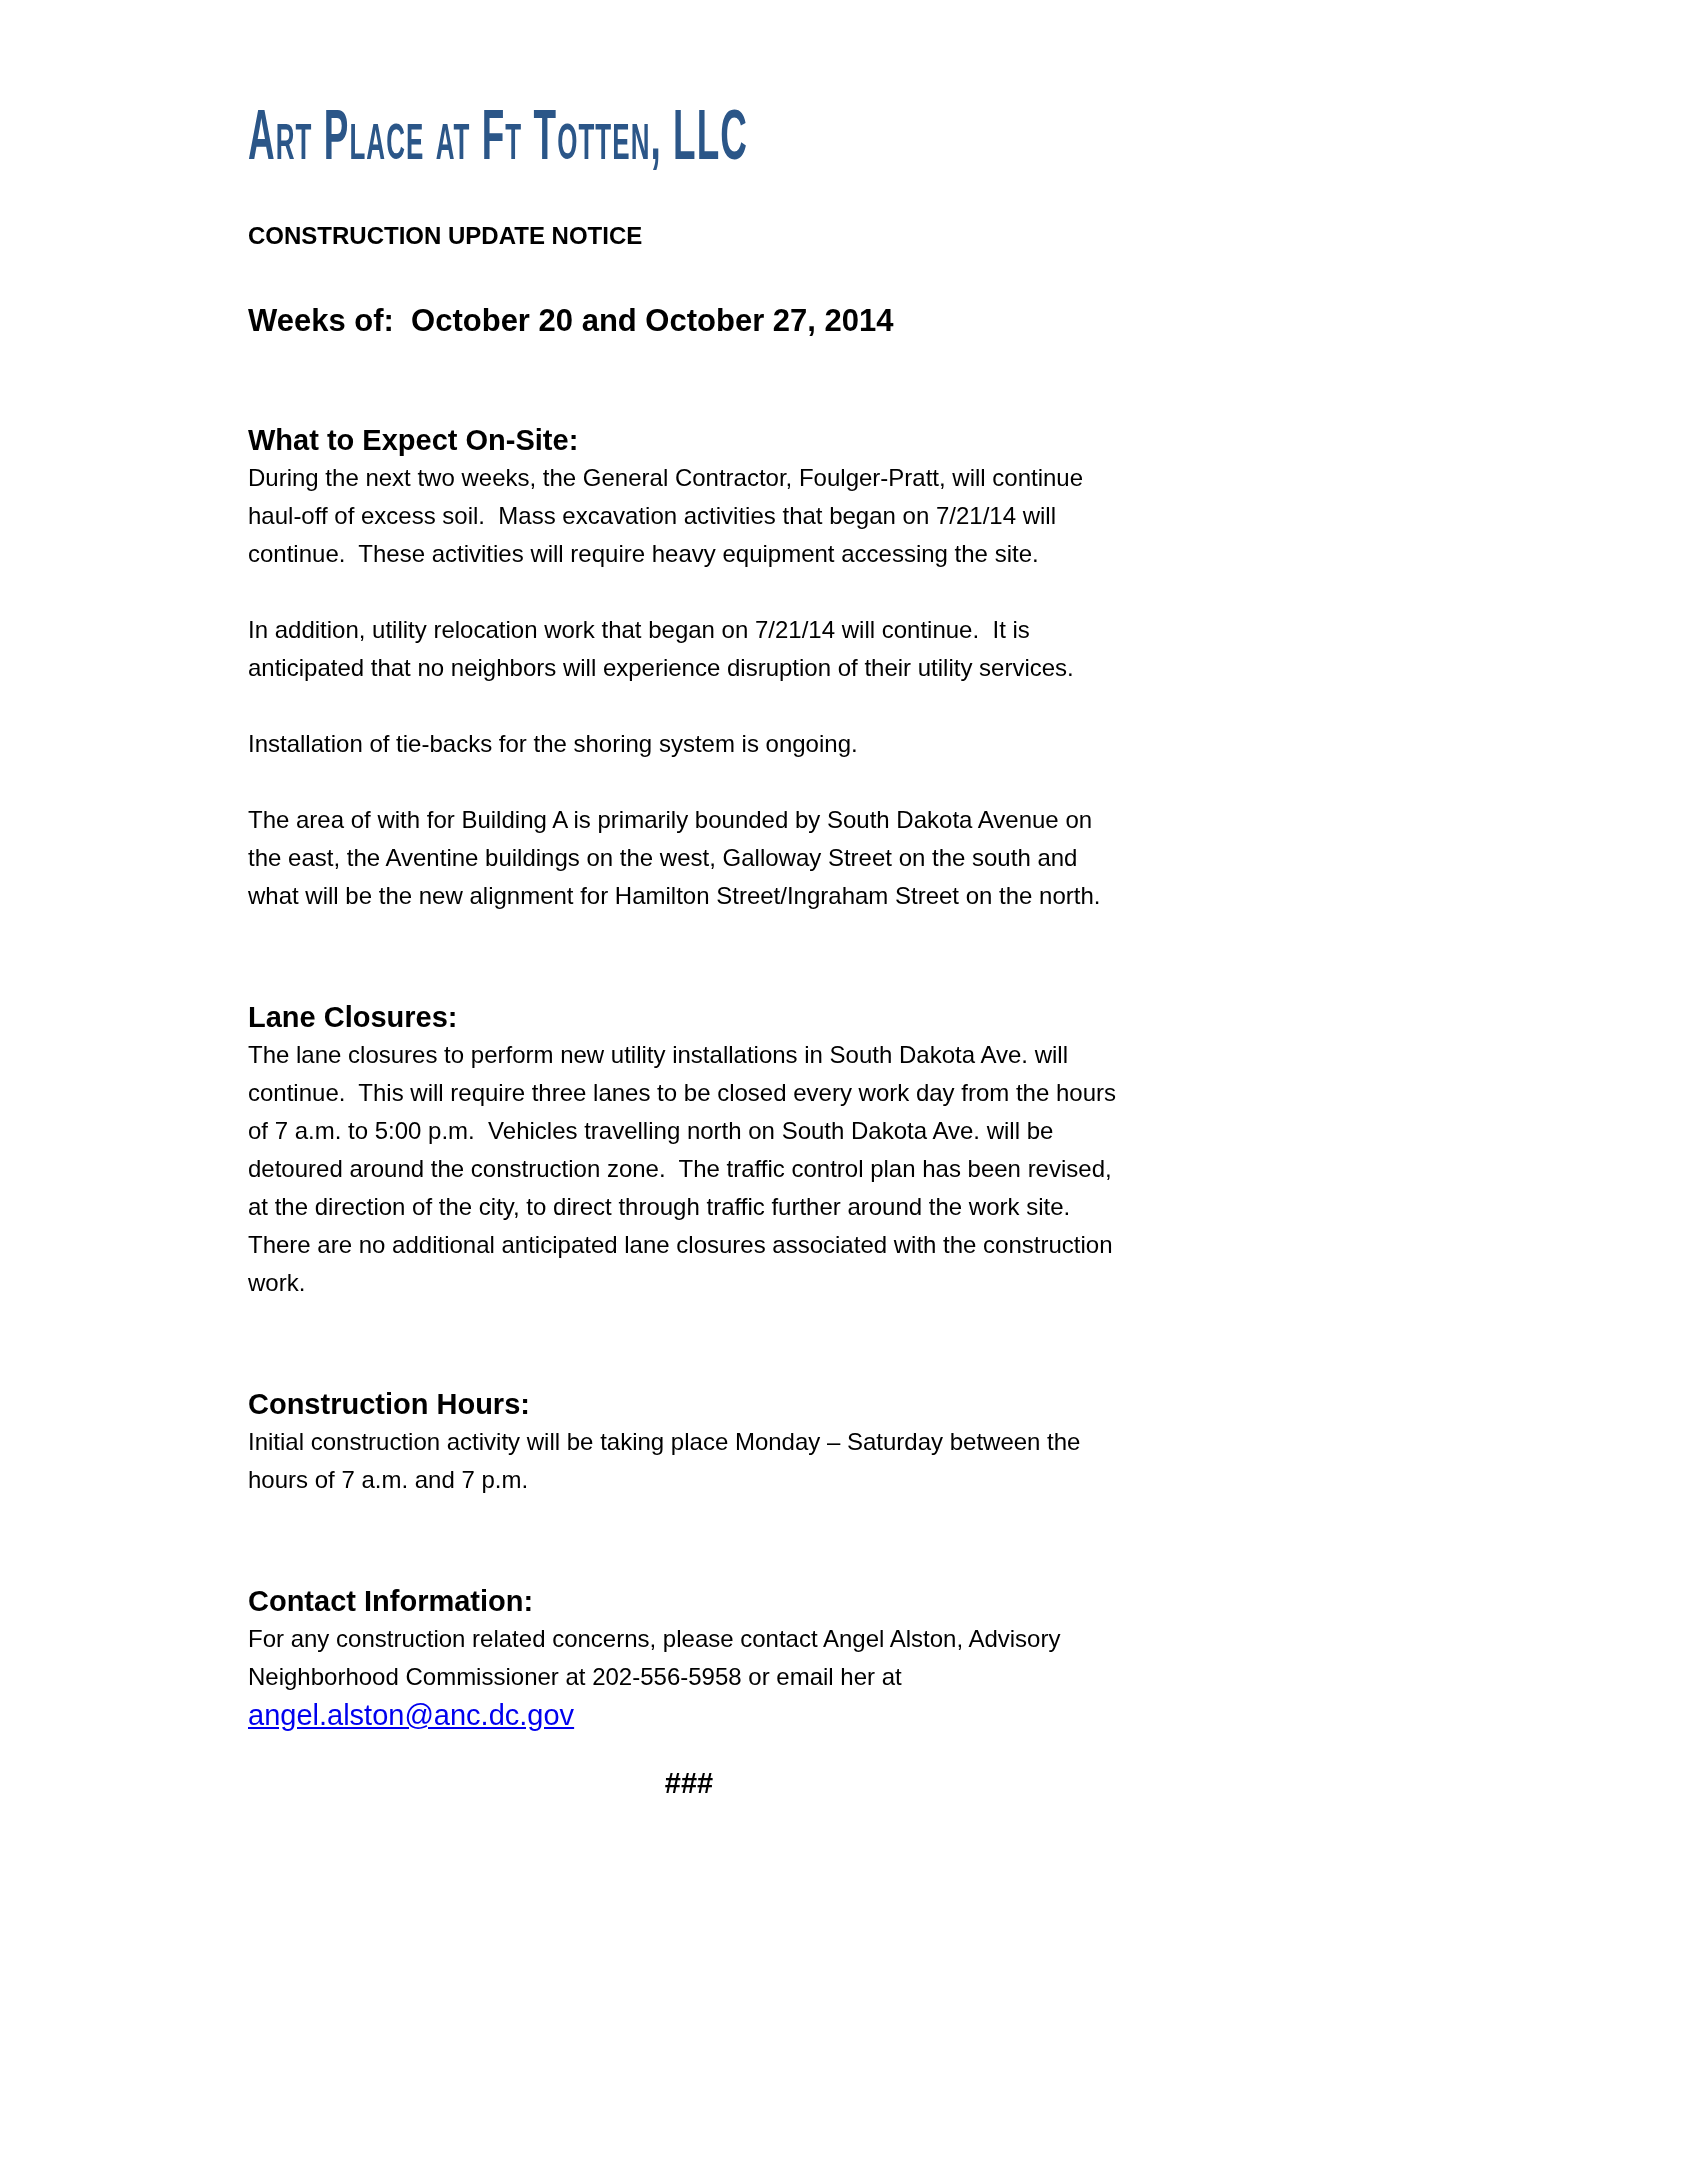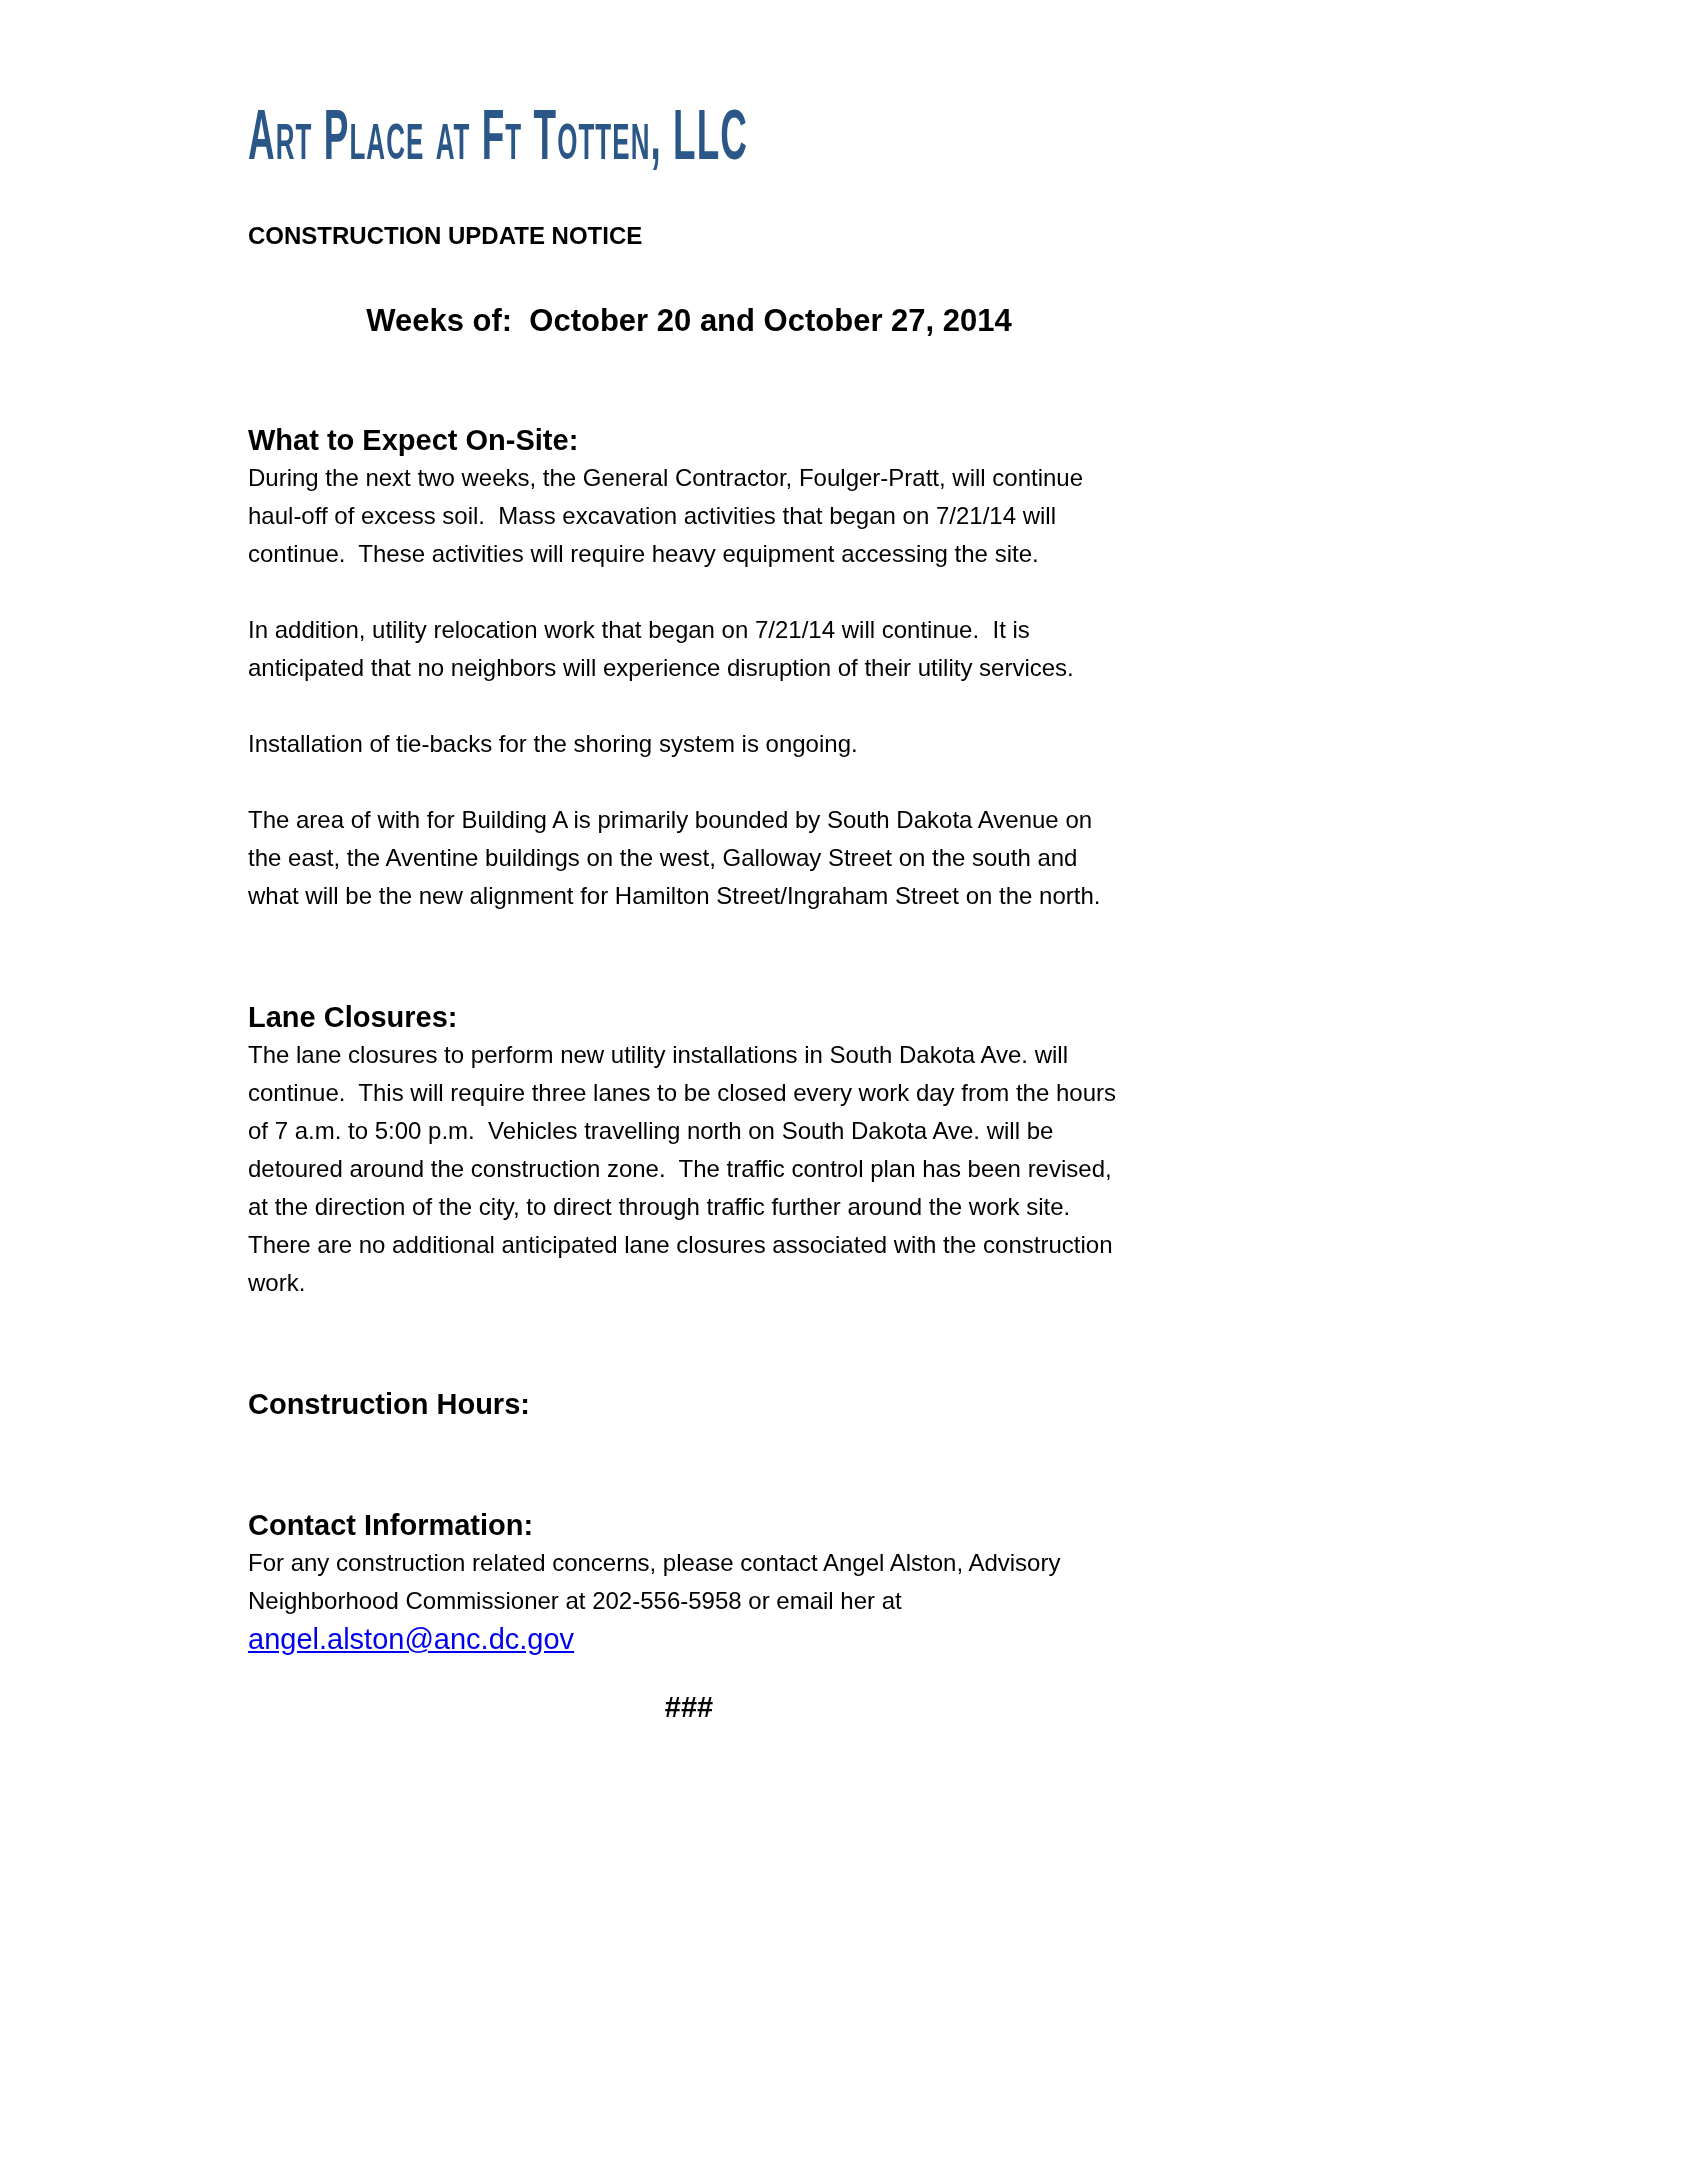--- a/index.html
+++ b/index.html
@@ -40,21 +40,21 @@
   .doc-title{
     margin:40px 0 0 0;
     text-align:left;
     font-size:24px;
     font-weight:bold;
     line-height:44px;
     white-space:pre-wrap;
   }
   .doc-subtitle{
     margin:46px 0 0 0;
-    text-align:center;
+    text-align:left;
     font-size:31px;
     font-weight:bold;
     line-height:34px;
     white-space:pre-wrap;
   }
   
   .section-heading{
     margin:83px 0 0 0;
     font-size:29px;
     font-weight:bold;
@@ -105,20 +105,21 @@
     <p class="body-par last">The area of with for Building A is primarily bounded by South Dakota Avenue on the east, the Aventine buildings on the west, Galloway Street on the south and what will be the new alignment for Hamilton Street/Ingraham Street on the north.</p>
   </div>
 
   <div class="section">
     <div class="section-heading">Lane Closures:</div>
     <p class="body-par last">The lane closures to perform new utility installations in South Dakota Ave. will continue.  This will require three lanes to be closed every work day from the hours of 7 a.m. to 5:00 p.m.  Vehicles travelling north on South Dakota Ave. will be detoured around the construction zone.  The traffic control plan has been revised, at the direction of the city, to direct through traffic further around the work site.  There are no additional anticipated lane closures associated with the construction work.</p>
   </div>
 
   <div class="section">
     <div class="section-heading">Construction Hours:</div>
+    <p class="body-par last">Initial construction activity will be taking place Monday – Saturday between the hours of 7 a.m. and 7 p.m.</p>
   </div>
 
   <div class="section">
     <div class="section-heading">Contact Information:</div>
     <p class="body-par last">For any construction related concerns, please contact Angel Alston, Advisory Neighborhood Commissioner at 202-556-5958 or email her at</p>
     <a class="email-link">angel.alston@anc.dc.gov</a>
   </div>
 
   <div class="end-mark">###</div>
 

